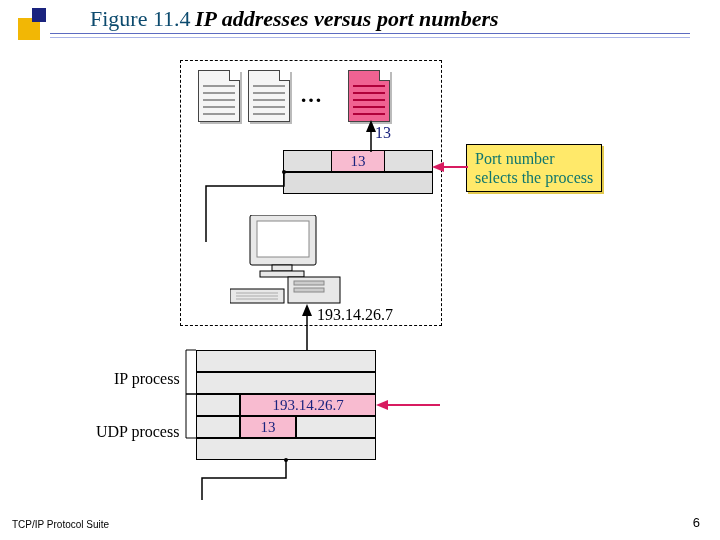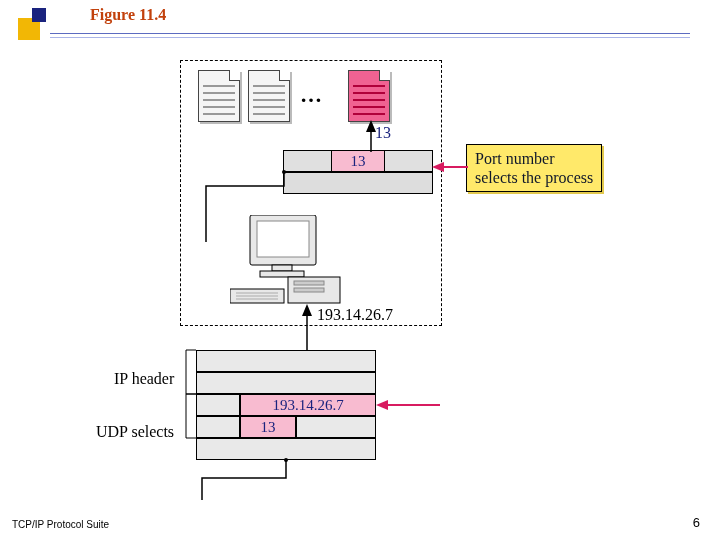--- a/index.html
+++ b/index.html
@@ -1,29 +1,29 @@
 <!DOCTYPE html>
 <html><head>
 <meta charset="utf-8">
 <style>
   html,body{margin:0;padding:0;width:720px;height:540px;background:#fff;font-family:"Times New Roman",Times,serif;color:#000;overflow:hidden}
   .stage{position:relative;width:720px;height:540px}
   
   .title-bullet{position:absolute;left:18px;top:6px;width:34px;height:34px}
   .title-bullet .sq1{position:absolute;left:0;top:12px;width:22px;height:22px;background:#f2b705}
   .title-bullet .sq2{position:absolute;left:14px;top:2px;width:14px;height:14px;background:#1a237e}
-  .fig-num{position:absolute;left:90px;top:6px;font-weight:700;color:#c2410c;font-size:16px}
+  .fig-num{position:absolute;left:90px;top:6px;font-weight:400;color:#0c4a6e;font-size:22px}
   .fig-title{position:absolute;left:195px;top:6px;font-weight:700;font-style:italic;font-size:22px}
   .rule1{position:absolute;left:50px;top:33px;width:640px;height:0;border-top:1.5px solid #5c6bc0}
   .rule2{position:absolute;left:50px;top:37px;width:640px;height:0;border-top:1px solid #aab4e8}
   
   .footer{position:absolute;left:12px;bottom:10px;font-family:Arial,Helvetica,sans-serif;font-size:10px;color:#000}
   .pagenum{position:absolute;right:20px;bottom:10px;font-family:Arial,Helvetica,sans-serif;font-size:13px;color:#000}
   .row{position:absolute;border:1px solid #000;background:#e9e9e9;box-sizing:border-box}
-  .ylabel{position:absolute;background:#ffe96a;border:1px solid #000;box-shadow:2px 2px 0 #e2c94e;padding:4px 8px;font-size:16px;line-height:1.2;color:#0f172a}
+  .ylabel{position:absolute;background:#ffe96a;border:1px solid #000;box-shadow:2px 2px 0 #e2c94e;padding:4px 8px;font-size:16px;line-height:1.2;color:#0f766e}
   .dashed{position:absolute;border:1.5px dashed #000}
   .text{position:absolute;font-size:16px}
   .doc{position:absolute;width:40px;height:50px;background:#f5f5f5;border:1px solid #444;box-shadow:2px 2px 0 #bbb}
   .doc::before{content:"";position:absolute;right:-1px;top:-1px;width:10px;height:10px;background:#fff;border-left:1px solid #444;border-bottom:1px solid #444}
   .doc .lines{position:absolute;left:4px;right:4px;top:14px;bottom:6px;display:flex;flex-direction:column;justify-content:space-between}
   .doc .lines span{height:2px;background:#999}
   .doc.pink{background:#f06292}
   .doc.pink .lines span{background:#b0003a}
   .dots{position:absolute;font-size:22px;font-weight:700;letter-spacing:2px}
   
@@ -35,20 +35,21 @@
 </head>
 <body>
 
 <div class="stage">
 
   <div class="title-bullet">
     <div class="sq1"></div>
       <div class="sq2"></div>
   </div>
   <div class="fig-num">Figure 11.4</div>
+  <div class="fig-title">IP addresses versus port numbers</div>
   <div class="rule1"></div>
   <div class="rule2"></div>
 
   <div class="dashed" style="left:180px;top:60px;width:260px;height:264px"></div>
 
   <div class="doc" style="left:198px;top:70px">
       <div class="lines">
         <span></span>
         <span></span>
         <span></span>
@@ -124,22 +125,22 @@
 
   <div class="row" style="left:196px;top:350px;width:180px;height:22px"></div>
   <div class="row" style="left:196px;top:372px;width:180px;height:22px"></div>
   <div class="seg-port" style="left:240px;top:394px;width:136px;height:22px;text-align:center;font-size:15px">193.14.26.7</div>
   <div class="row" style="left:196px;top:394px;width:44px;height:22px"></div>
   <div class="seg-port" style="left:240px;top:416px;width:56px;height:22px">13</div>
   <div class="row" style="left:196px;top:416px;width:44px;height:22px"></div>
   <div class="row" style="left:296px;top:416px;width:80px;height:22px"></div>
   <div class="row" style="left:196px;top:438px;width:180px;height:22px"></div>
 
-  <div class="text" style="left:114px;top:370px">IP header</div>
-  <div class="text" style="left:96px;top:423px">UDP  selects</div>
+  <div class="text" style="left:114px;top:370px">IP process</div>
+  <div class="text" style="left:96px;top:423px">UDP  process</div>
 
   <svg class="arrow" style="left:376px;top:398px" width="64" height="14">
     <line x1="64" y1="7" x2="10" y2="7" stroke="#d81b60" stroke-width="2"></line>
     <polygon points="0,7 12,2 12,12" fill="#d81b60"></polygon>
   </svg>
 
   <svg class="arrow" style="left:196px;top:460px" width="120" height="40">
     <path d="M90,0 L90,18 L6,18 L6,40" fill="none" stroke="#000" stroke-width="1.5"></path>
     <circle cx="90" cy="0" r="2" fill="#000"></circle>
   </svg>

